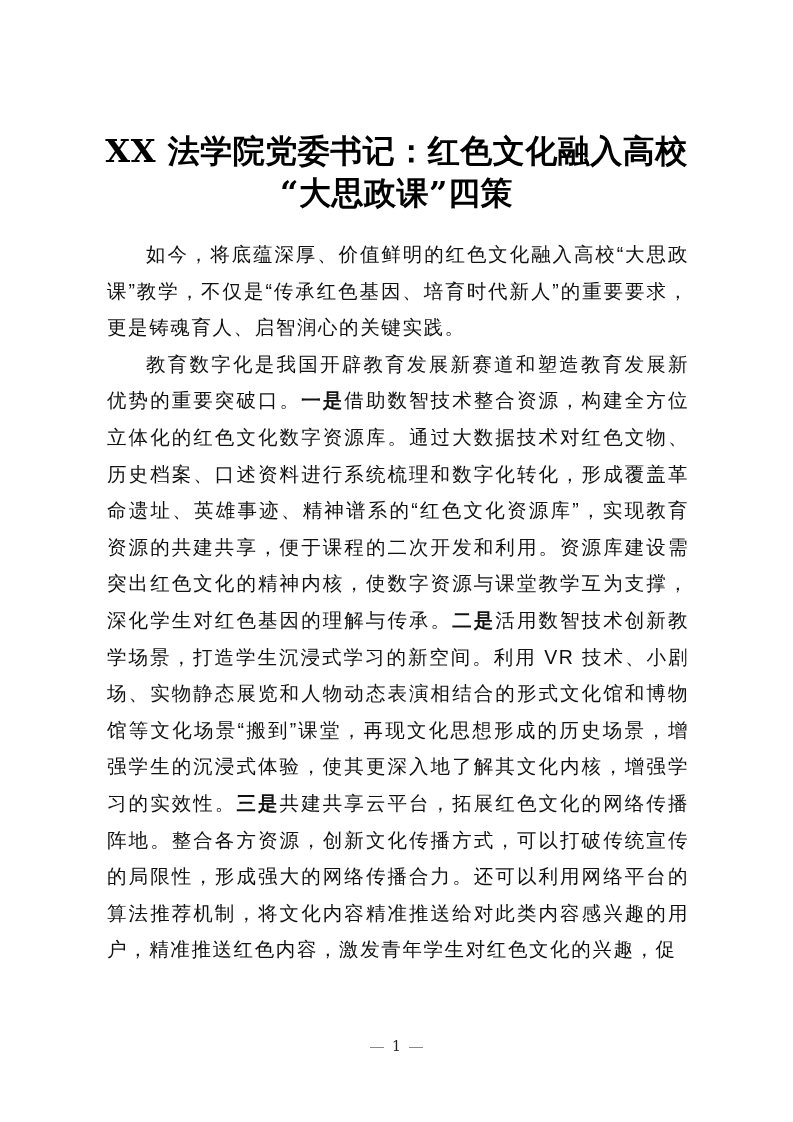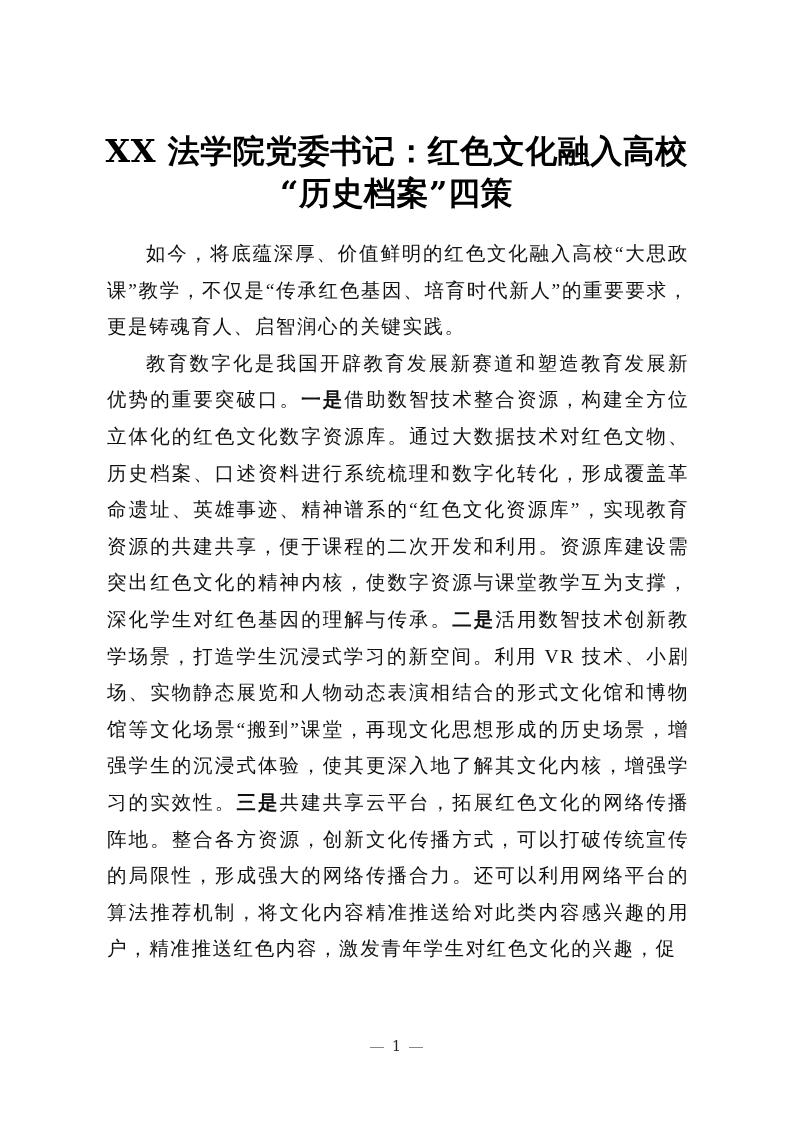--- a/index.html
+++ b/index.html
@@ -5,38 +5,38 @@
   html, body { margin:0; padding:0; background:#ffffff; }
   body { width:793px; height:1122px; position:relative; overflow:hidden; }
   .page { position:absolute; left:0; top:0; width:793px; height:1122px; background:#fff; }
   .title {
     position:absolute; left:60px; width:673px; top:110px;
     text-align:center; font-family:"DejaVu Serif", serif; font-weight:bold;
     font-size:32px; line-height:42px; color:#000; letter-spacing:0.5px;margin-top:20px;
   }
   .body {
     position:absolute; left:107px; top:236px; width:582px;
-    font-family:Liberation Serif, serif; font-size:19.5px; line-height:36.6px;
+    font-family:Liberation Sans, sans-serif; font-size:19.5px; line-height:36.6px;
     color:#111; text-align:justify; letter-spacing:1.6px;
   }
   .body p { margin:0; text-indent:2em; }
   .body b { font-weight:bold; }
   .footer {
     position:absolute; left:0; width:793px; top:1038px; text-align:center;
     font-family:"DejaVu Serif", serif; font-size:14px; color:#222;
   }
   .footer .dash { display:inline-block; width:14px; height:1px; background:#888; vertical-align:middle; margin:0 8px; }
 </style>
 </head>
 <body>
 
 <div class="page">
   <div class="title">
     <div>XX 法学院党委书记：红色文化融入高校</div>
-    <div>“历史档案”四策</div>
+    <div>“大思政课”四策</div>
   </div>
 
   <div class="body">
     <p>如今，将底蕴深厚、价值鲜明的红色文化融入高校“大思政课”教学，不仅是“传承红色基因、培育时代新人”的重要要求，更是铸魂育人、启智润心的关键实践。</p>
     <p><span>教育数字化是我国开辟教育发展新赛道和塑造教育发展新优势的重要突破口。</span><b>一是</b><span>借助数智技术整合资源，构建全方位立体化的红色文化数字资源库。通过大数据技术对红色文物、历史档案、口述资料进行系统梳理和数字化转化，形成覆盖革命遗址、英雄事迹、精神谱系的“红色文化资源库”，实现教育资源的共建共享，便于课程的二次开发和利用。资源库建设需突出红色文化的精神内核，使数字资源与课堂教学互为支撑，深化学生对红色基因的理解与传承。</span><b>二是</b><span>活用数智技术创新教学场景，打造学生沉浸式学习的新空间。利用 VR 技术、小剧场、实物静态展览和人物动态表演相结合的形式文化馆和博物馆等文化场景“搬到”课堂，再现文化思想形成的历史场景，增强学生的沉浸式体验，使其更深入地了解其文化内核，增强学习的实效性。</span><b>三是</b><span>共建共享云平台，拓展红色文化的网络传播阵地。整合各方资源，创新文化传播方式，可以打破传统宣传的局限性，形成强大的网络传播合力。还可以利用网络平台的算法推荐机制，将文化内容精准推送给对此类内容感兴趣的用户，精准推送红色内容，激发青年学生对红色文化的兴趣，促</span></p>
   </div>
 
   <div class="footer">
     <span class="dash"></span><span>1</span><span class="dash"></span>
   </div>

